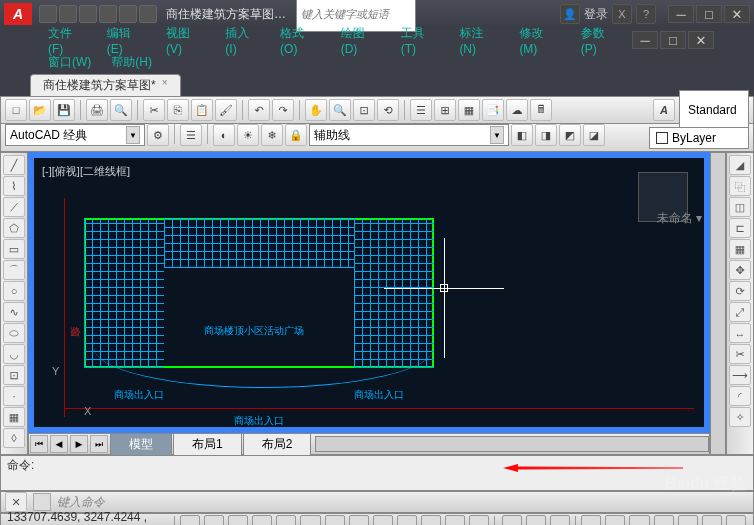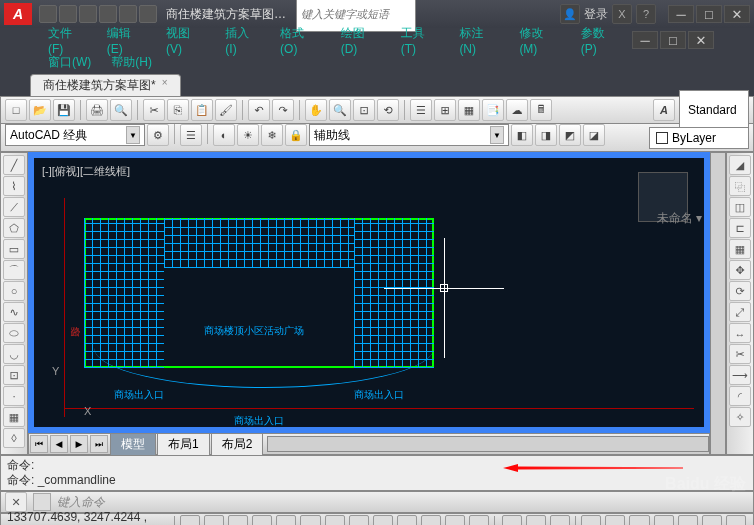--- a/index.html
+++ b/index.html
@@ -47,21 +47,21 @@
 .bldg-wing-r{position:absolute;right:0;top:0;width:80px;height:150px;background:repeating-linear-gradient(0deg,#0af 0,#0af 1px,transparent 1px,transparent 8px),repeating-linear-gradient(90deg,#0af 0,#0af 1px,transparent 1px,transparent 8px)}
 .bldg-top{position:absolute;left:80px;top:0;width:190px;height:50px;background:repeating-linear-gradient(0deg,#0af 0,#0af 1px,transparent 1px,transparent 8px),repeating-linear-gradient(90deg,#0af 0,#0af 1px,transparent 1px,transparent 8px)}
 .bldg-label{position:absolute;bottom:30px;left:120px;color:#0af;font-size:10px}
 .red-line-h{position:absolute;top:250px;left:30px;right:10px;height:1px;background:#a00}
 .red-line-v{position:absolute;top:40px;bottom:10px;left:30px;width:1px;background:#a00}
 .exit-label{position:absolute;color:#0af;font-size:10px}
 .road-label{position:absolute;left:34px;top:160px;color:#a22;font-size:10px;writing-mode:vertical-rl}
 .cyan-curve{position:absolute;top:150px;left:60px;width:340px;height:80px;border-bottom:1px solid #0af;border-radius:0 0 50% 50%}
 .model-tabs{height:22px;background:linear-gradient(#eee,#ccc);display:flex;align-items:center;border:1px solid #888}
 .mt-btn{width:18px;height:18px;border:1px solid #aaa;background:#ddd;margin:0 1px;display:flex;align-items:center;justify-content:center;font-size:9px}
-.mt-tab{padding:2px 10px;border:1px solid #888;background:#eee;margin-left:1px}
+.mt-tab{padding:2px 18px;border:1px solid #888;background:#eee;margin-left:1px}
 .mt-tab.active{background:#89a;color:#fff}
 .hscroll{height:16px;background:#d0d0d0;border:1px solid #888}
 .right-tools{width:28px;background:linear-gradient(90deg,#d8d8d8,#f0f0f0);border:1px solid #888;display:flex;flex-direction:column;gap:1px;padding:2px}
 .vscroll{width:16px;background:#d0d0d0;border:1px solid #888}
 .cmd-area{height:36px;background:#eee;border:1px solid #888;padding:2px 6px;color:#333;line-height:15px;font-size:11px;position:relative}
 .red-arrow{position:absolute;right:250px;top:8px;width:0;height:0}
 .red-arrow::before{content:"";position:absolute;width:180px;height:8px;background:linear-gradient(90deg,#f00,#f55);left:0;top:0;clip-path:polygon(0 50%,15px 0,15px 30%,100% 40%,100% 60%,15px 70%,15px 100%)}
 .cmd-input-row{height:22px;background:linear-gradient(#eee,#d0d0d0);border:1px solid #888;display:flex;align-items:center;padding:0 4px;gap:6px}
 .cmd-icon{width:18px;height:18px;background:#ddd;border:1px solid #aaa}
 .cmd-input{flex:1;color:#888;font-style:italic}
@@ -260,21 +260,20 @@
     <div class="lt-btn">↔</div>
     <div class="lt-btn">✂</div>
     <div class="lt-btn">⟶</div>
     <div class="lt-btn">◜</div>
     <div class="lt-btn">✧</div>
   </div>
 </div>
 
 <div class="cmd-area">
   <div>命令:</div>
-  <div>命令: _commandline</div>
   <div class="red-arrow"></div>
 </div>
 
 <div class="cmd-input-row">
   <div class="lt-btn">✕</div>
   <div class="cmd-icon"></div>
   <div class="cmd-input">键入命令</div>
 </div>
 
 <div class="statusbar">

